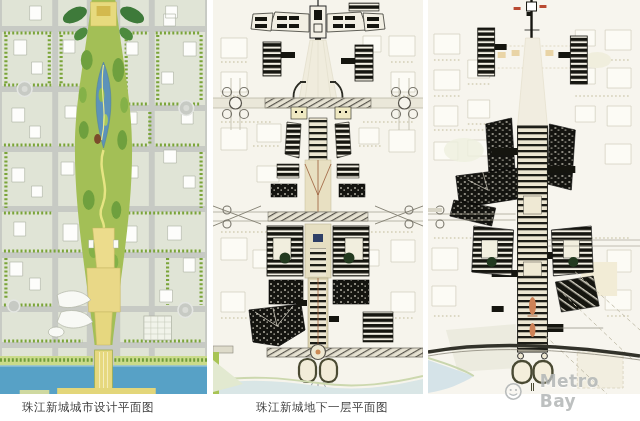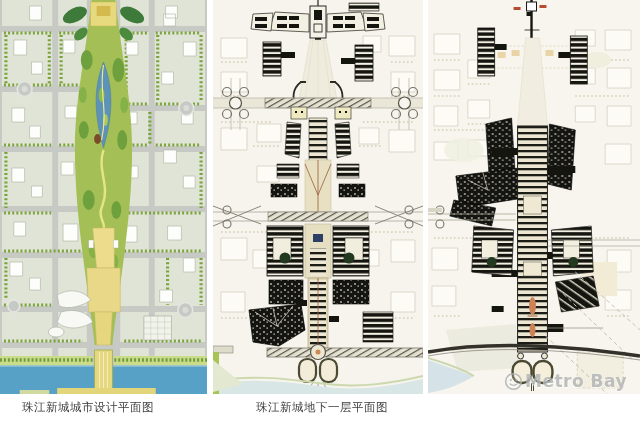--- a/index.html
+++ b/index.html
@@ -8,21 +8,21 @@
   .panel{position:absolute;top:0;height:394px;background:#fff;}
   #panel-left{left:0;width:207px;}
   #panel-mid{left:213px;width:210px;}
   #panel-right{left:428px;width:212px;}
   .panel svg{display:block;width:100%;height:100%;}
   .caption{position:absolute;top:400px;transform:translateX(-50%);white-space:nowrap;
            font-size:11.5px;letter-spacing:0.5px;color:#3d3d3d;}
   #cap-left{left:88px;}
   #cap-mid{left:322px;}
   #cap-right{left:537px;}
-  .watermark{position:absolute;left:504px;top:371px;display:flex;align-items:center;gap:2px;
+  .watermark{position:absolute;left:504px;top:371px;display:flex;align-items:center;gap:17px;
              opacity:.85;pointer-events:none;}
   .watermark .wm-text{font-size:17px;font-weight:bold;color:#b2b6b6;letter-spacing:.5px;
              text-shadow:0 1px 1px rgba(255,255,255,.9);}
 </style>
 </head>
 <body>
 
 <div class="stage">
 
   <svg width="0" height="0" style="position:absolute" aria-hidden="true">

